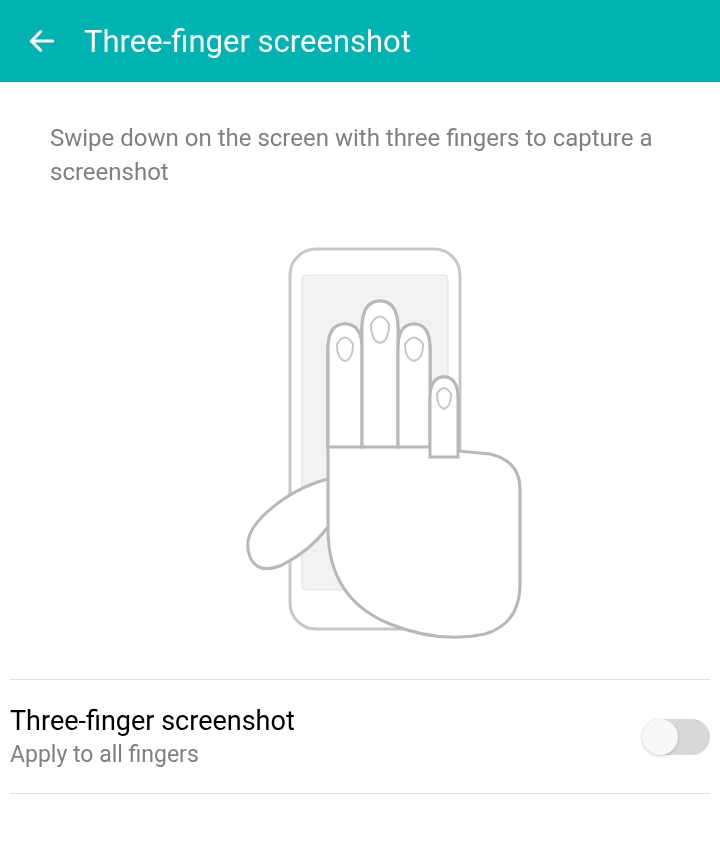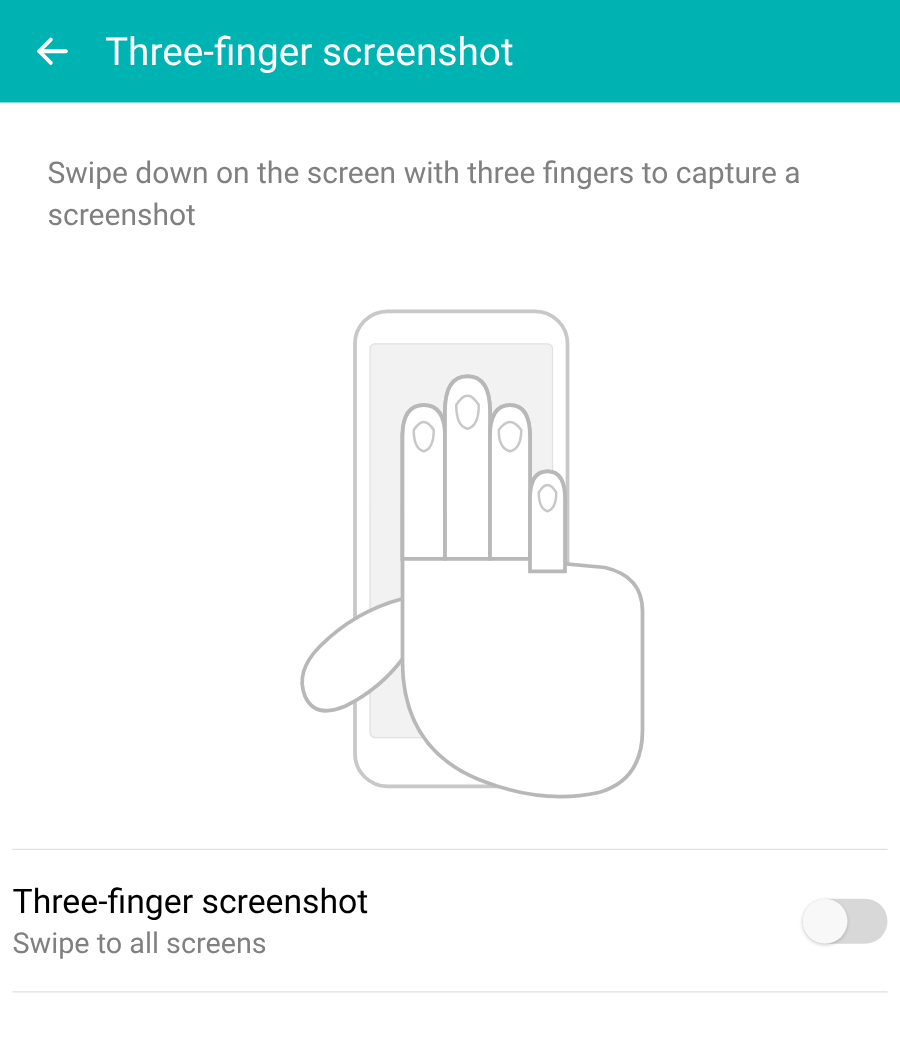--- a/index.html
+++ b/index.html
@@ -25,21 +25,21 @@
       justify-content: center;
       cursor: pointer;
       margin-right: 20px;
     }
     .page-title {
       color: #ffffff;
       font-size: 31px;
       font-weight: 400;
     }
     .content {
-      padding: 40px 50px 0 38px;
+      padding: 40px 50px 0 50px;
     }
     .instruction {
       color: #808080;
       font-size: 24px;
       line-height: 1.4;
       margin-bottom: 30px;
     }
     .illustration {
       display: flex;
       justify-content: center;
@@ -142,20 +142,20 @@
       <path d="M 247 165 Q 254 153 261 165 Q 261 178 254 180 Q 247 178 247 165 Z" fill="none" stroke="#c8c8c8" stroke-width="2"></path>
     </svg>
   </div>
 </div>
 
 <div class="setting-wrap">
   <div class="divider"></div>
   <div class="setting-item">
     <div class="setting-text">
       <div class="setting-title">Three-finger screenshot</div>
-      <div class="setting-subtitle">Swipe to all screens</div>
+      <div class="setting-subtitle">Apply to all fingers</div>
     </div>
     <div class="toggle">
       <div class="toggle-knob"></div>
     </div>
   </div>
   <div class="divider"></div>
 </div>
 
 </body></html>

